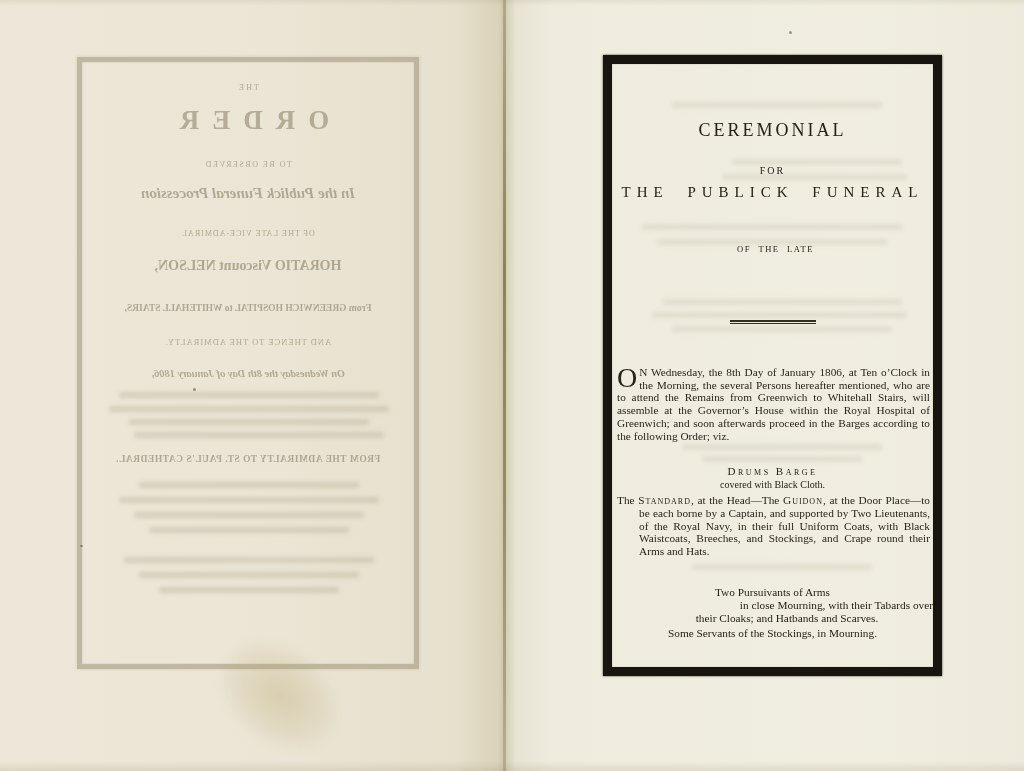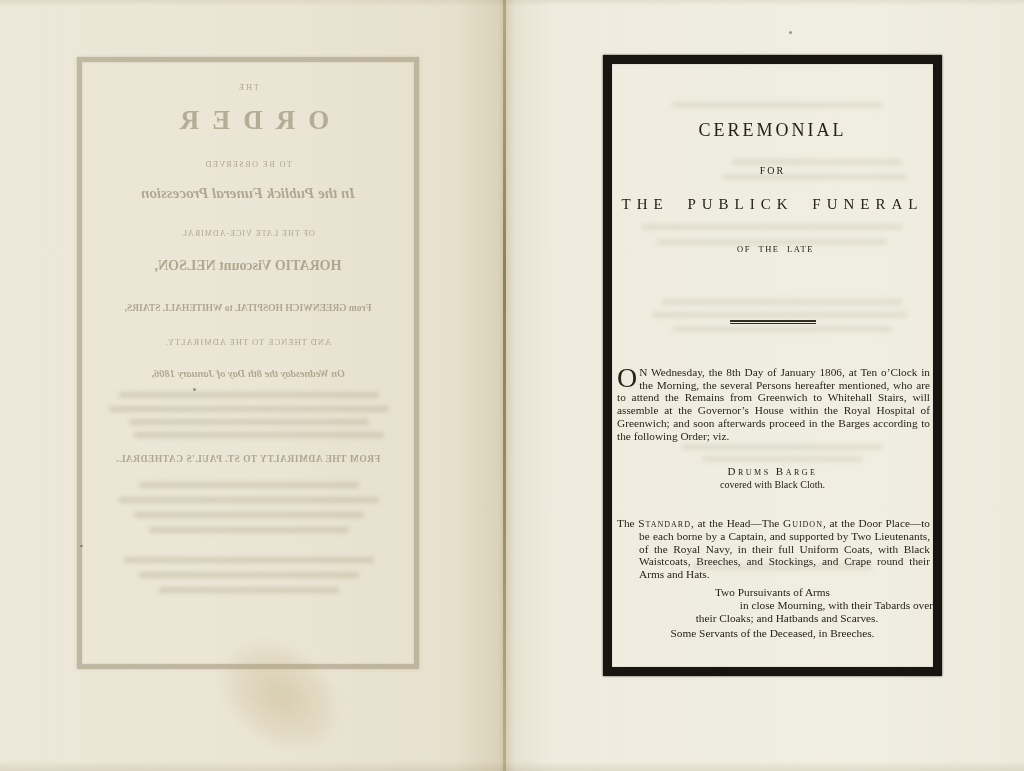--- a/index.html
+++ b/index.html
@@ -68,41 +68,41 @@
   .mourning-frame {
     position: absolute; left: 97px; top: 55px; width: 339px; height: 621px;
     border: 9px solid #18140f;
     box-shadow: 0 0 2px rgba(24,20,15,.8), inset 0 0 1px rgba(24,20,15,.5);
   }
   .frame-inner { position: absolute; left: 0; top: 0; right: 0; bottom: 0; color: #272117; }
   .c { position: absolute; left: 0; right: 0; text-align: center; white-space: nowrap; }
 
   .t-ceremonial { top: 56px;  font-size: 18px;  letter-spacing: 3px; }
   .t-for        { top: 101px; font-size: 10px; letter-spacing: 2px; }
-  .t-funeral    { top: 132px; font-size: 15px;  letter-spacing: 6px; word-spacing: 9px; }
+  .t-funeral    { top: 120px; font-size: 15px;  letter-spacing: 6px; word-spacing: 9px; }
   .t-oflate     { top: 180px; font-size: 8.5px; letter-spacing: 1.5px; word-spacing: 4px; padding-left: 6px; }
   .t-honoree    { top: 201px; font-size: 11.5px; font-variant: small-caps; letter-spacing: .4px; }
 
   .divider {
     position: absolute; top: 256px; left: 50%; margin-left: -43px; width: 86px; height: 4px;
     border-top: 2px solid #332e24; border-bottom: 1px solid #332e24;
   }
 
   .t-opening {
     position: absolute; top: 302px; left: 5px; width: 313px;
     text-align: justify; font-size: 11.3px; line-height: 12.7px; color: #2a241b;
   }
   .initial { float: left; font-size: 28px; line-height: 22px; padding: 1px 2px 0 0; }
 
   .t-firstbarge { top: 401px; font-size: 11px; font-variant: small-caps; letter-spacing: 2.5px; }
   .t-cloth      { top: 415px; font-size: 10px; }
   .t-drums      { top: 435px; font-size: 11.3px; }
 
   .t-standard {
-    position: absolute; top: 453px; left: 5px; width: 313px;
+    position: absolute; top: 430px; left: 5px; width: 313px;
     text-align: justify; font-size: 11.3px; line-height: 12.8px;
     padding-left: 22px; text-indent: -22px; color: #2a241b;
   }
   .sc { font-variant: small-caps; letter-spacing: 1px; }
 
   .t-purs1    { top: 522px; font-size: 11.3px; }
   .t-purs2    { top: 535px; font-size: 11.3px; text-align: right; }
   .t-purs3    { top: 548px; font-size: 11.3px; padding-left: 29px; }
   .t-servants { top: 563px; font-size: 11.3px; }
 </style>
@@ -172,21 +172,21 @@
         <div class="t-opening"><span class="initial">O</span><span>N Wednesday, the 8th Day of January 1806, at Ten o’Clock in the Morning, the several Persons hereafter mentioned, who are to attend the Remains from Greenwich to Whitehall Stairs, will assemble at the Governor’s House within the Royal Hospital of Greenwich; and soon afterwards proceed in the Barges according to the following Order; viz.</span></div>
 
         <div class="c t-firstbarge">Drums Barge</div>
         <div class="c t-cloth">covered with Black Cloth.</div>
 
         <div class="t-standard"><span>The </span><span class="sc">Standard</span><span>, at the Head—The </span><span class="sc">Guidon</span><span>, at the Door Place—to be each borne by a Captain, and supported by Two Lieutenants, of the Royal Navy, in their full Uniform Coats, with Black Waistcoats, Breeches, and Stockings, and Crape round their Arms and Hats.</span></div>
 
         <div class="c t-purs1">Two Pursuivants of Arms</div>
         <div class="c t-purs2">in close Mourning, with their Tabards over</div>
         <div class="c t-purs3">their Cloaks; and Hatbands and Scarves.</div>
-        <div class="c t-servants">Some Servants of the Deceased, in Breeches.</div>
+        <div class="c t-servants">Some Servants of the Stockings, in Mourning.</div>
       </div>
     </div>
   </div>
 
   <div class="fold-line"></div>
   <div class="top-shade"></div>
   <div class="bottom-shade"></div>
 </div>
 
 </body></html>

